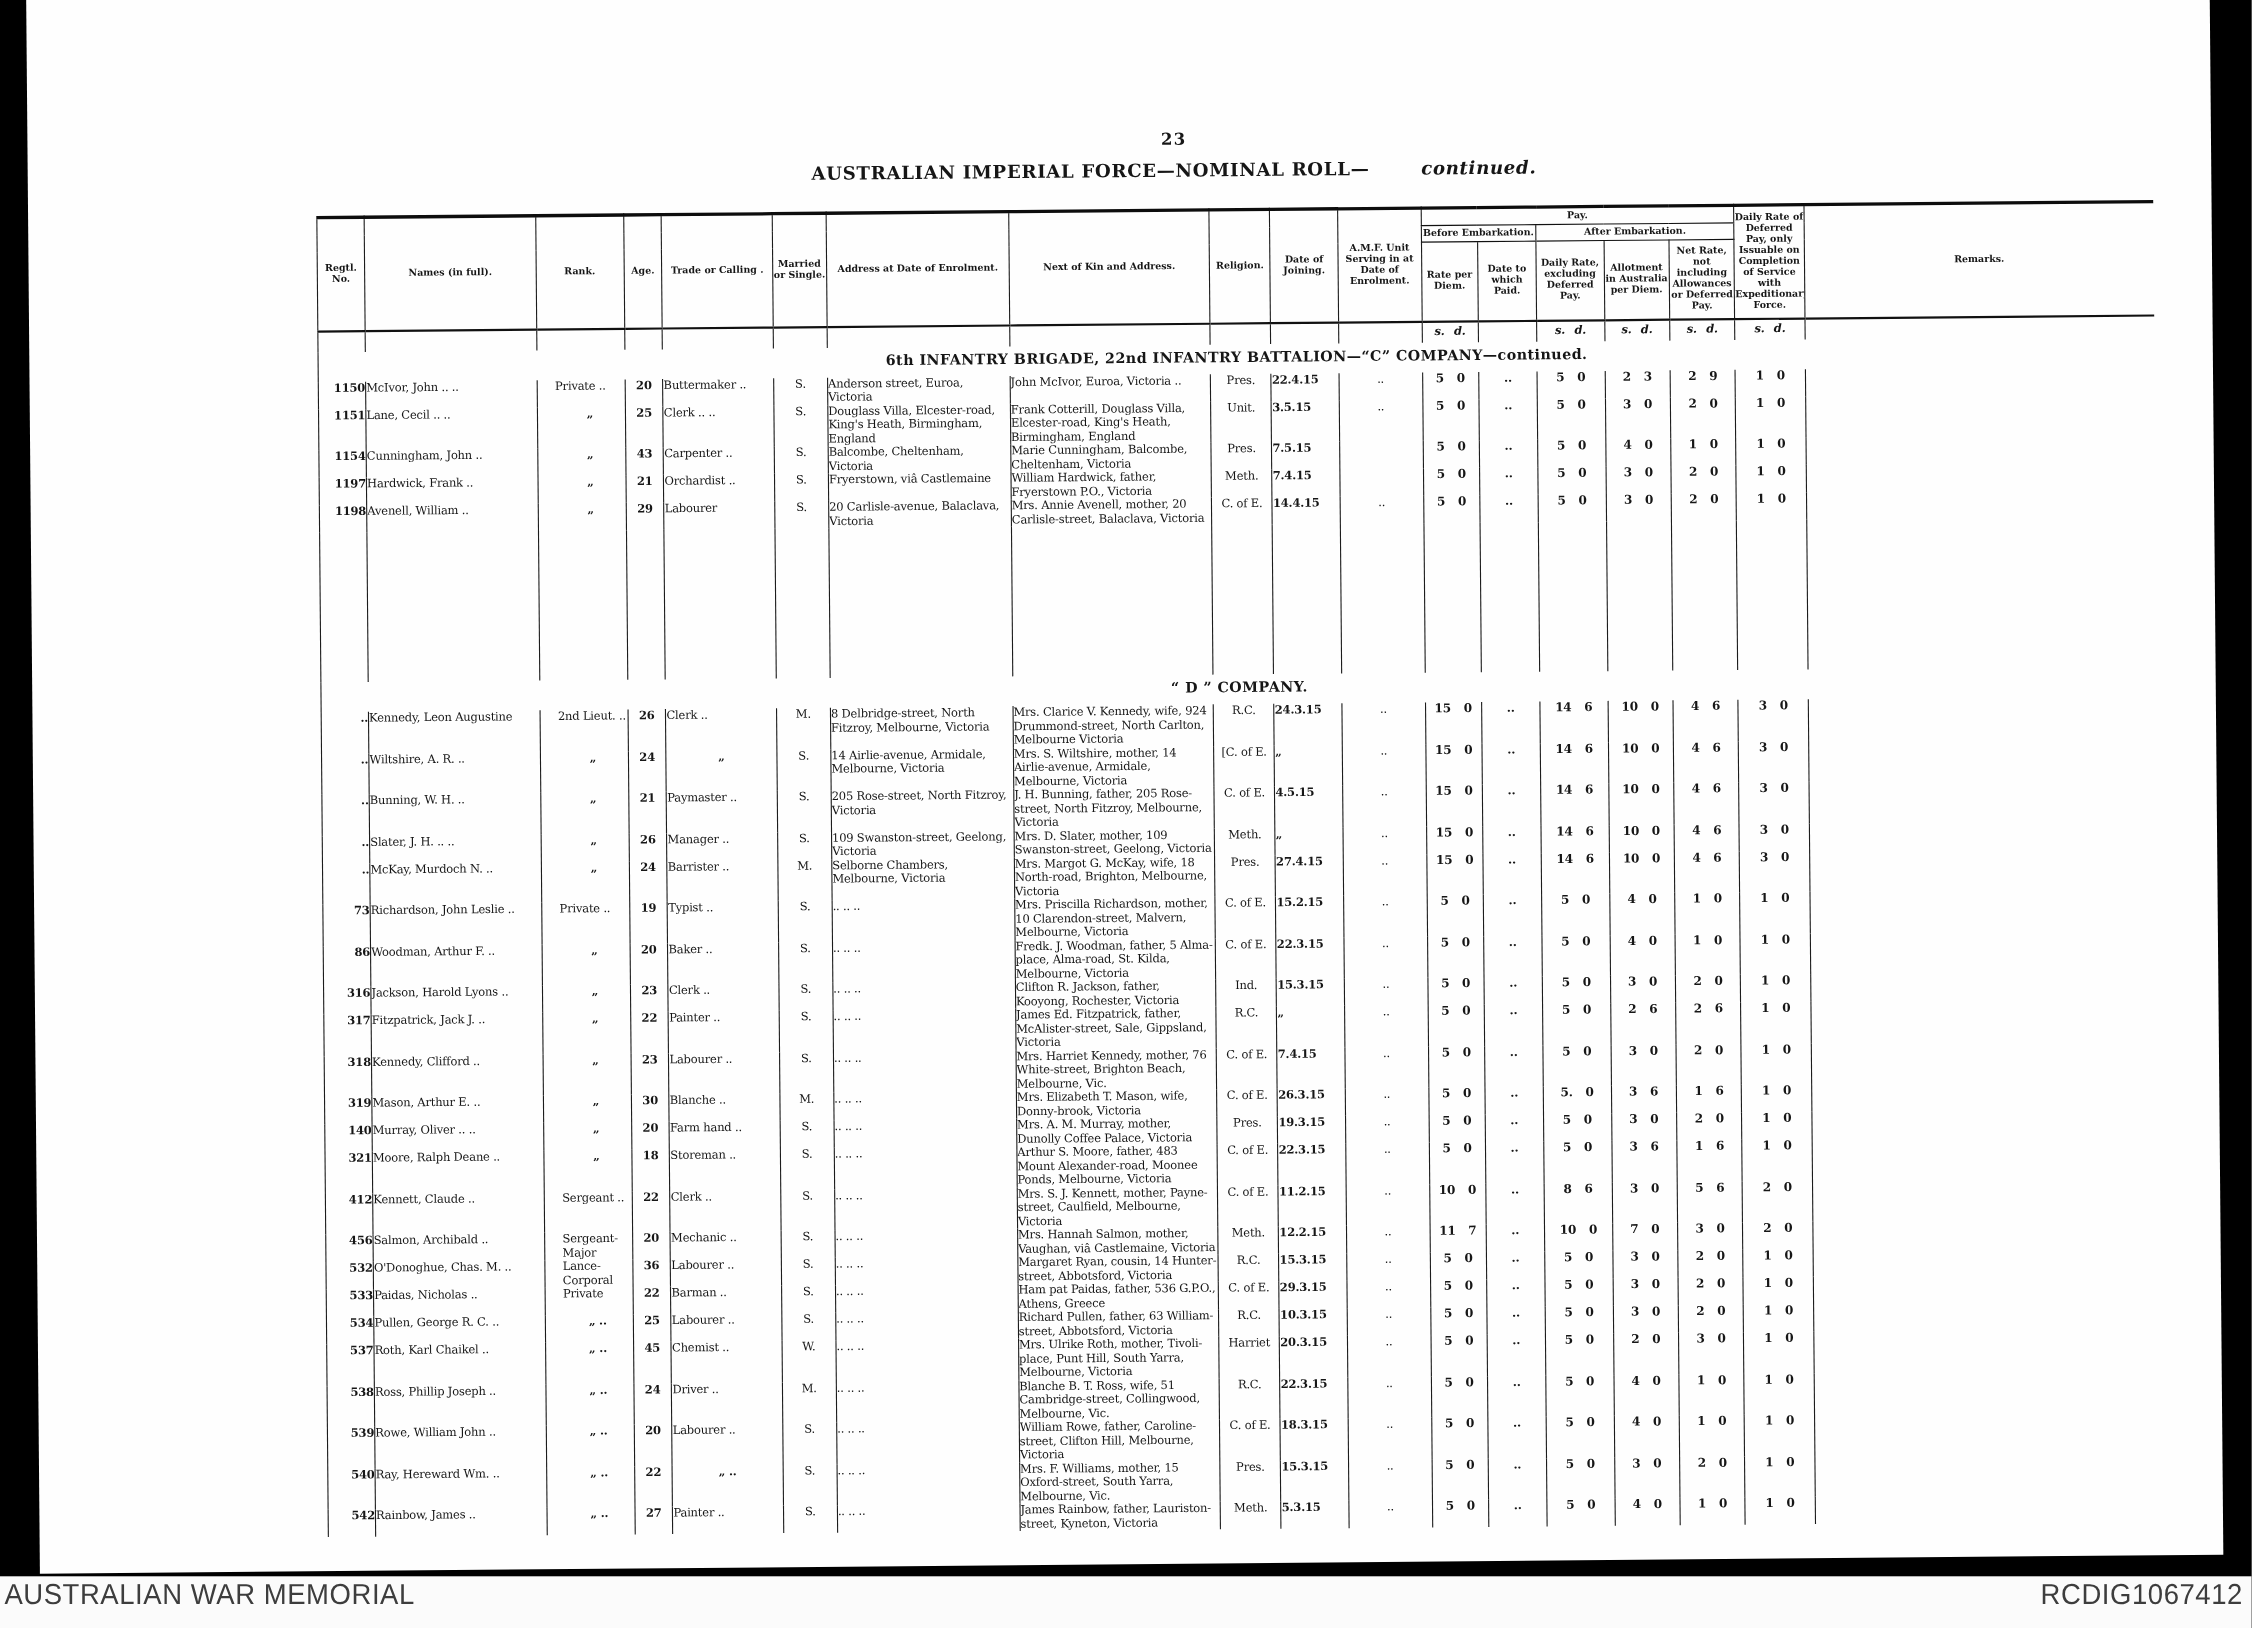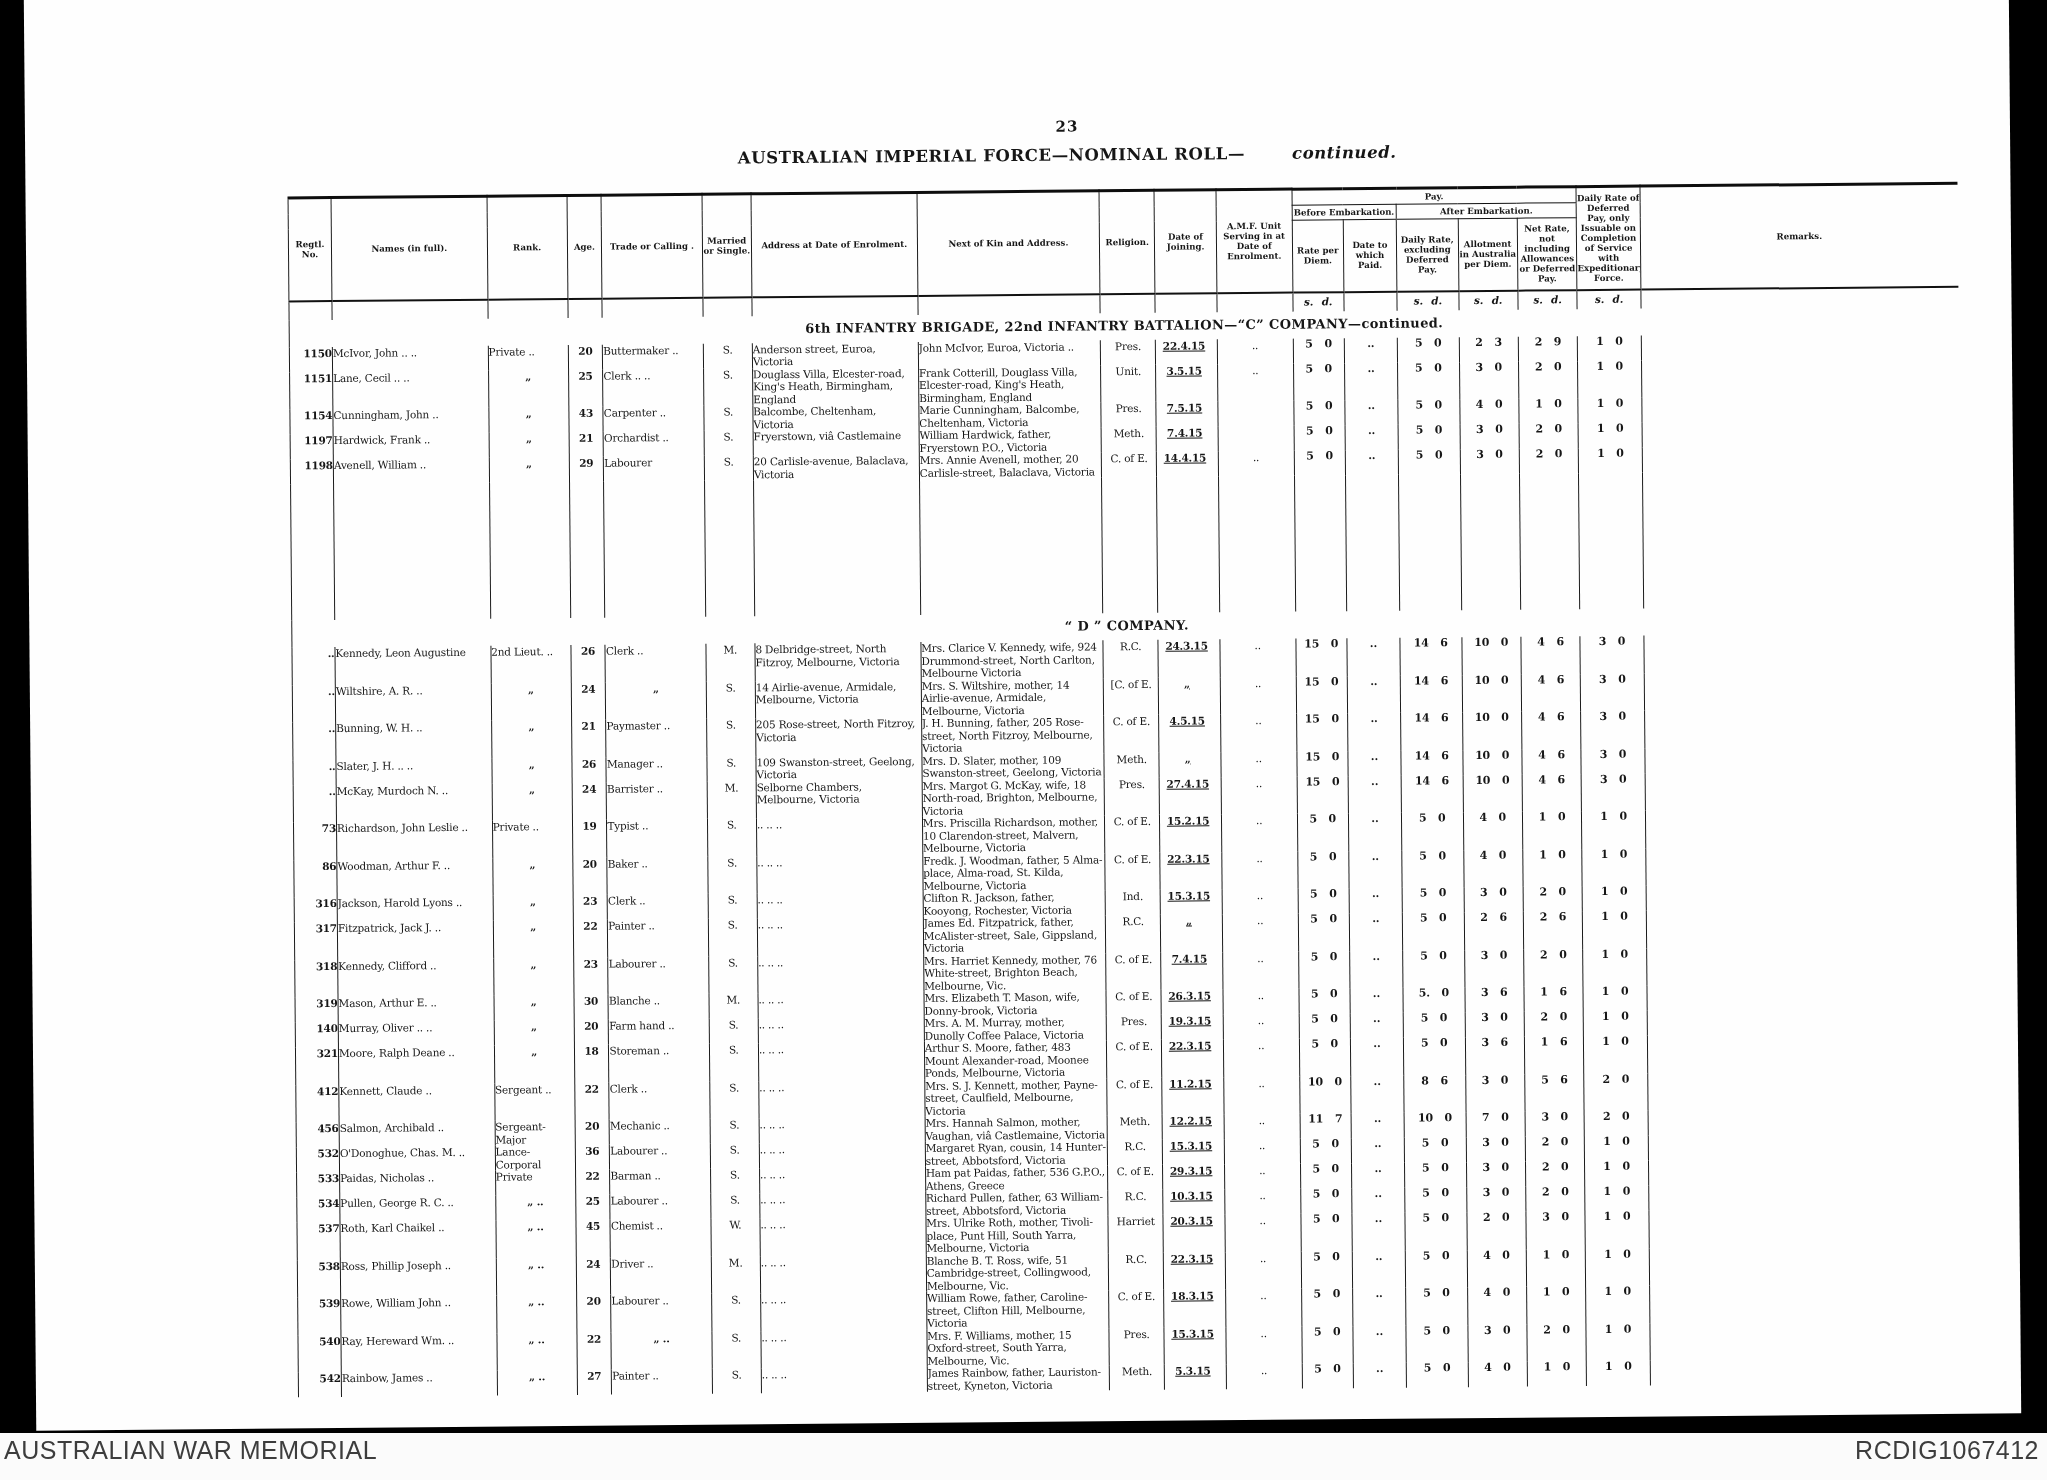--- a/index.html
+++ b/index.html
@@ -51,25 +51,25 @@
   th.thin-bot{border-bottom:1px solid #111;}
   tr.sd-row td{
     height:18px;font-size:10.5px;font-style:italic;font-weight:bold;
     text-align:center;vertical-align:middle;word-spacing:5px;
   }
   tbody td{
     font-size:10.5px;line-height:12.5px;letter-spacing:-0.2px;
     vertical-align:top;padding:1px 3px 6px 3px;
   }
   tbody td.c0{text-align:right;font-weight:bold;padding-right:0;}
-  tbody td.c2{padding-left:0;}
+  tbody td.c2{padding-left:16px;}
   tbody td.c3{text-align:center;font-weight:bold;}
   tbody td.c5{text-align:center;}
   tbody td.c8{text-align:center;padding-left:1px;padding-right:1px;margin-left:28px;}
-  tbody td.c9{text-align:center;font-weight:bold;padding-right:5px;text-decoration:underline;}
+  tbody td.c9{text-align:left;font-weight:bold;padding-right:5px;}
   tbody td.c10{text-align:center;}
   tbody td.c11,tbody td.c12,tbody td.c13,tbody td.c14,tbody td.c15,tbody td.c16{
     text-align:center;font-weight:bold;font-size:11px;word-spacing:8px;
   }
   tbody td.ctr{text-align:center !important;font-weight:bold;}
   tr.section-row td{
     text-align:center;font-weight:bold;font-size:13px;line-height:15px;
     padding:5px 0 7px 0;letter-spacing:0.4px;
     border-left:1px solid #1c1c1c;
   }

